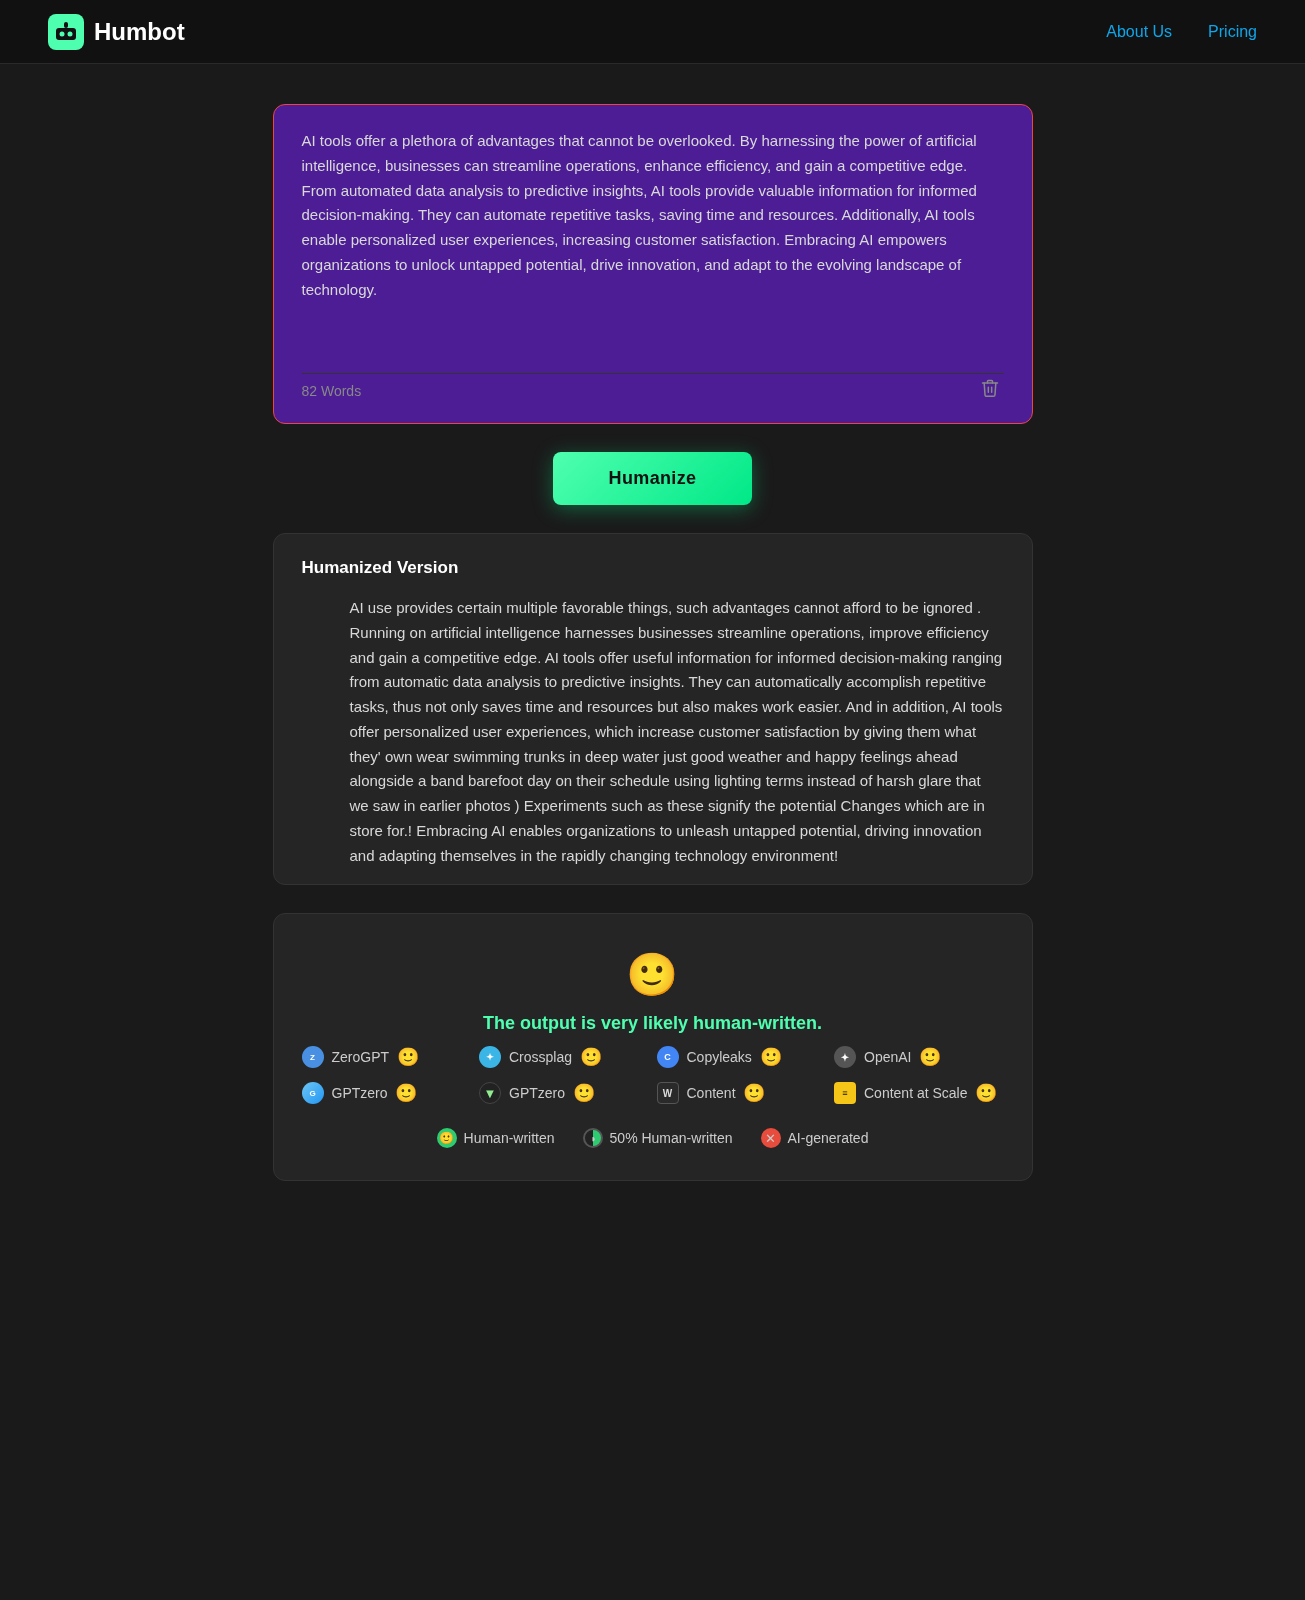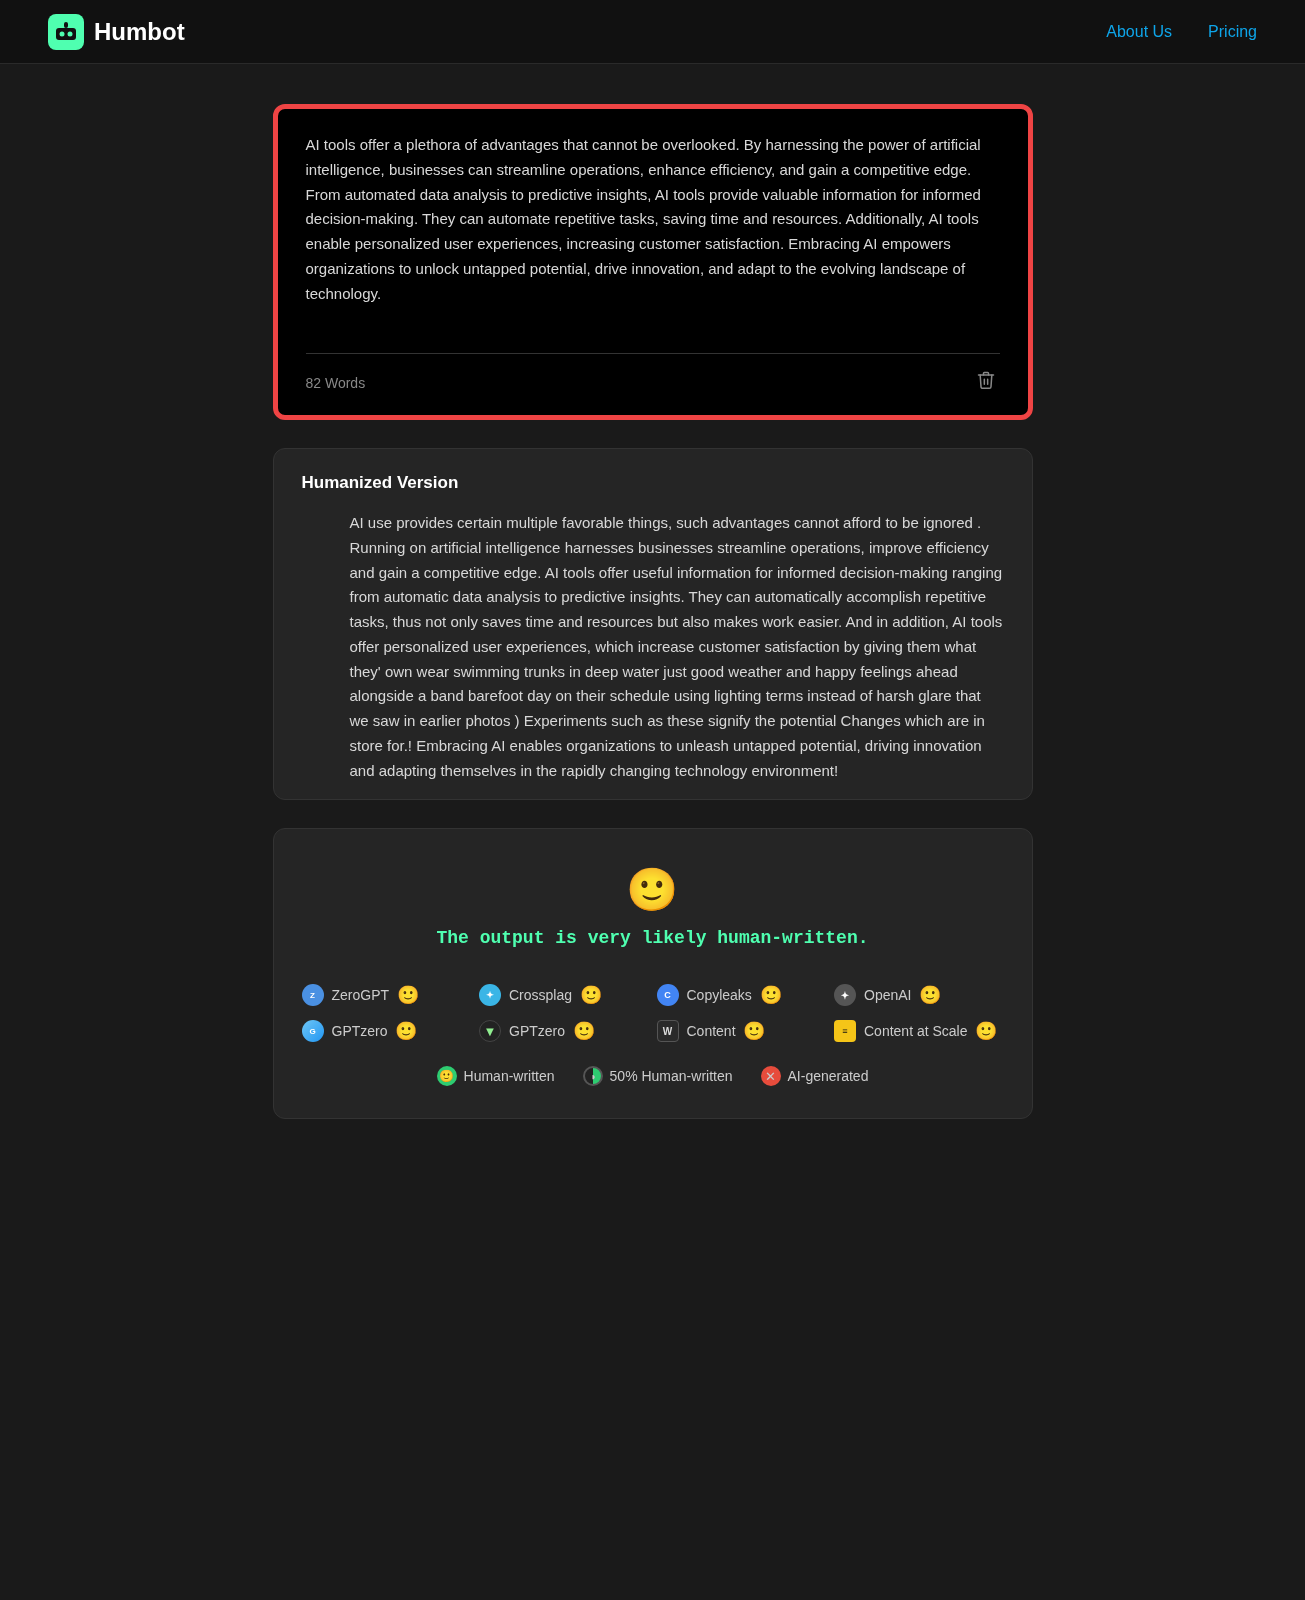--- a/index.html
+++ b/index.html
@@ -47,37 +47,37 @@
       cursor: pointer;
     }
     
     .main-content {
       max-width: 800px;
       margin: 0 auto;
       padding: 40px 20px 60px;
     }
     
     .input-card {
-      background: #000000;
+      background: #4c1d95;
       border-radius: 12px;
       padding: 24px 28px 16px;
       margin-bottom: 28px;
-      border: 5px solid #ef4444;
+      border: 1px solid #ef4444;
     }
     .input-text {
       font-size: 15px;
       line-height: 1.65;
       color: #d8d8d8;
       min-height: 220px;
     }
     .card-footer {
       display: flex;
       justify-content: space-between;
       align-items: center;
-      padding-top: 12px;
+      margin-top: 24px;
       border-top: 1px solid #333;
     }
     .word-count {
       font-size: 14px;
       color: #888;
     }
     .icon-btn {
       background: none;
       border: none;
       cursor: pointer;
@@ -134,22 +134,21 @@
     .detection-emoji {
       text-align: center;
       font-size: 42px;
       margin-bottom: 14px;
     }
     .detection-title {
       text-align: center;
       font-size: 18px;
       font-weight: 700;
       color: #4fffb0;
-      margin-bottom: 36px;
-      font-family: Liberation Mono, monospace;
+      margin-bottom: 12px;
     }
     
     .detector-grid {
       display: grid;
       grid-template-columns: repeat(4, 1fr);
       gap: 14px 8px;
       margin-bottom: 24px;
     }
     .detector-item {
       display: flex;
@@ -233,20 +232,23 @@
         <svg width="20" height="20" viewBox="0 0 24 24" fill="none" stroke="currentColor" stroke-width="1.8" stroke-linecap="round" stroke-linejoin="round">
           <polyline points="3 6 5 6 21 6"></polyline>
           <path d="M19 6l-1 14a2 2 0 01-2 2H8a2 2 0 01-2-2L5 6"></path>
           <path d="M10 11v6M14 11v6"></path>
           <path d="M9 6V4a1 1 0 011-1h4a1 1 0 011 1v2"></path>
         </svg>
       </button>
     </div>
   </div>
 
+  <div class="humanize-wrapper">
+    <button class="humanize-btn">Humanize</button>
+  </div>
 
   <div class="humanized-card">
     <div class="humanized-title">Humanized Version</div>
     <div class="humanized-text">AI use provides certain multiple favorable things, such advantages cannot afford to be ignored . Running on artificial intelligence harnesses businesses streamline operations, improve efficiency and gain a competitive edge. AI tools offer useful information for informed decision-making ranging from automatic data analysis to predictive insights. They can automatically accomplish repetitive tasks, thus not only saves time and resources but also makes work easier. And in addition, AI tools offer personalized user experiences, which increase customer satisfaction by giving them what they' own wear swimming trunks in deep water just good weather and happy feelings ahead alongside a band barefoot day on their schedule using lighting terms instead of harsh glare that we saw in earlier photos ) Experiments such as these signify the potential Changes which are in store for.! Embracing AI enables organizations to unleash untapped potential, driving innovation and adapting themselves in the rapidly changing technology environment!</div>
   </div>
 
   <div class="detection-card">
     <div class="detection-emoji">🙂</div>
     <div class="detection-title">The output is very likely human-written.</div>
 

